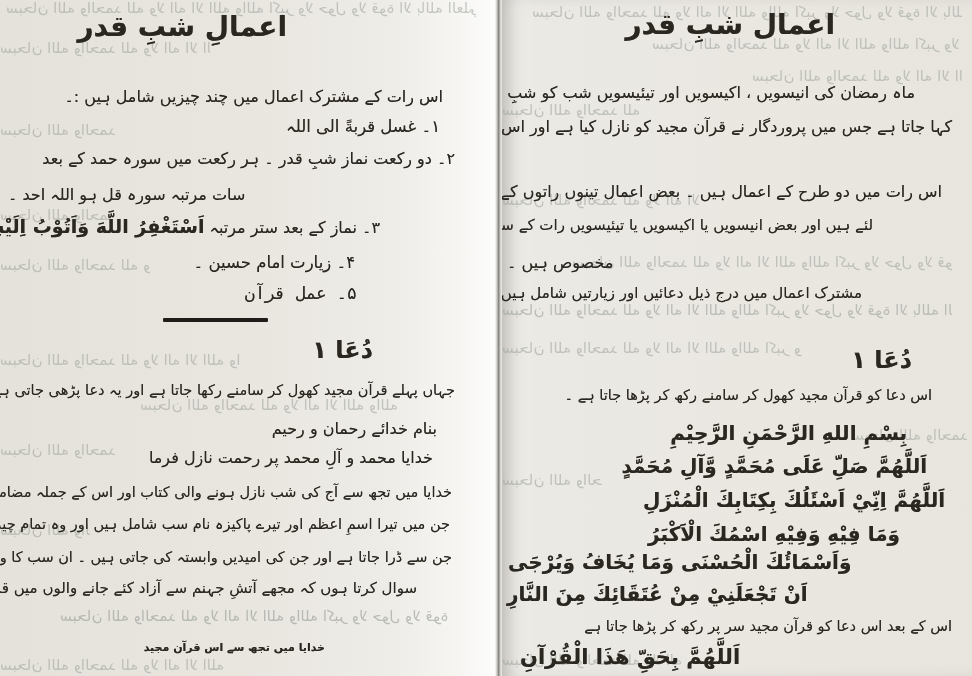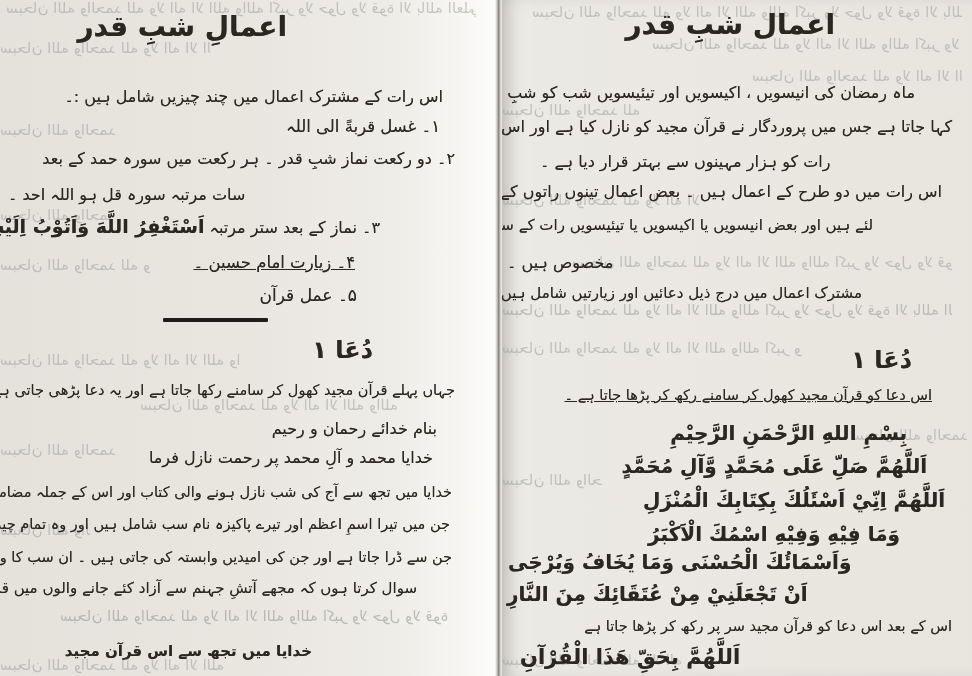--- a/index.html
+++ b/index.html
@@ -85,36 +85,36 @@
     <div class="ln hd" style="top:8px;right:210px;">اعمالِ شبِ قدر</div>
     <div class="ln" style="top:86px;right:54px;margin-left:38px;">اس رات کے مشترک اعمال میں چند چیزیں شامل ہیں :۔</div>
 
     <div class="ln" style="top:116px;right:57px;font-size:16.5px;">۱۔ غسل قربةً الی اللہ</div>
     <div class="ln" style="top:148px;right:42px;">۲۔ دو رکعت نماز شبِ قدر ۔ ہر رکعت میں سورہ حمد کے بعد</div>
     <div class="ln" style="top:184px;left:8px;">سات مرتبہ سورہ قل ہو اللہ احد ۔</div>
     <div class="ln" style="top:214px;right:117px;">
       <span>۳۔ نماز کے بعد ستر مرتبہ</span>
       <span class="arb">اَسْتَغْفِرُ اللَّهَ وَاَتُوْبُ اِلَيْهِ</span>
     </div>
-    <div class="ln" style="top:252px;right:142px;font-size:16.5px;text-decoration:underline;">۴۔ زیارت امام حسین ۔</div>
-    <div class="ln" style="top:284px;right:140px;font-size:17px;">۵۔ عمل قرآن</div>
+    <div class="ln" style="top:252px;right:142px;font-size:16.5px;">۴۔ زیارت امام حسین ۔</div>
+    <div class="ln" style="top:284px;right:140px;font-size:17px;font-family:Liberation Mono, monospace;">۵۔ عمل قرآن</div>
 
     <div class="divider" style="top:318px;left:163px;width:105px;height:4px;"></div>
 
     <div class="ln duah" style="top:334px;right:124px;">دُعَا ۱</div>
     <div class="ln sm" style="top:381px;right:42px;">جہاں پہلے قرآن مجید کھول کر سامنے رکھا جاتا ہے اور یہ دعا پڑھی جاتی ہے</div>
 
     <div class="ln" style="top:418px;right:60px;">بنام خدائے رحمان و رحیم</div>
     <div class="ln" style="top:447px;right:64px;">خدایا محمد و آلِ محمد پر رحمت نازل فرما</div>
     <div class="ln sm" style="top:483px;right:45px;">خدایا میں تجھ سے آج کی شب نازل ہونے والی کتاب اور اس کے جملہ مضامین</div>
     <div class="ln sm" style="top:515px;right:47px;">جن میں تیرا اسمِ اعظم اور تیرے پاکیزہ نام سب شامل ہیں اور وہ تمام چیزیں ہیں</div>
     <div class="ln sm" style="top:548px;right:45px;">جن سے ڈرا جاتا ہے اور جن کی امیدیں وابستہ کی جاتی ہیں ۔ ان سب کا واسطہ دے کر</div>
     <div class="ln" style="top:578px;right:80px;font-size:15px;">سوال کرتا ہوں کہ مجھے آتشِ جہنم سے آزاد کئے جانے والوں میں قرار دیدے</div>
 
-    <div class="ln semib" style="top:641px;right:185px;font-size:15px;text-align:center;">خدایا میں تجھ سے اس قرآن مجید</div>
+    <div class="ln semib" style="top:641px;right:172px;font-size:11px;text-align:center;">خدایا میں تجھ سے اس قرآن مجید</div>
   </div>
 
   <div class="spine"></div>
 
   <div class="page page-right">
     <span class="gl">سبحان الله والحمد لله ولا اله الا الله والله اكبر ولا حول ولا قوة الا بالله العلي العظيم وصلى الله على محمد وآله</span>
     <span class="gl">سبحان الله والحمد لله ولا اله الا الله والله اكبر ولا حول ولا قوة الا بالله العلي العظيم وصلى الله على محمد وآله</span>
     <span class="gl">سبحان الله والحمد لله ولا اله الا الله والله اكبر ولا حول ولا قوة الا بالله العلي العظيم وصلى الله على محمد وآله</span>
     <span class="gl">سبحان الله والحمد لله ولا اله الا الله والله اكبر ولا حول ولا قوة الا بالله العلي العظيم وصلى الله على محمد وآله</span>
     <span class="gl">سبحان الله والحمد لله ولا اله الا الله والله اكبر ولا حول ولا قوة الا بالله العلي العظيم وصلى الله على محمد وآله</span>
@@ -122,30 +122,29 @@
     <span class="gl">سبحان الله والحمد لله ولا اله الا الله والله اكبر ولا حول ولا قوة الا بالله العلي العظيم وصلى الله على محمد وآله</span>
     <span class="gl">سبحان الله والحمد لله ولا اله الا الله والله اكبر ولا حول ولا قوة الا بالله العلي العظيم وصلى الله على محمد وآله</span>
     <span class="gl">سبحان الله والحمد لله ولا اله الا الله والله اكبر ولا حول ولا قوة الا بالله العلي العظيم وصلى الله على محمد وآله</span>
     <span class="gl">سبحان الله والحمد لله ولا اله الا الله والله اكبر ولا حول ولا قوة الا بالله العلي العظيم وصلى الله على محمد وآله</span>
     <span class="gl">سبحان الله والحمد لله ولا اله الا الله والله اكبر ولا حول ولا قوة الا بالله العلي العظيم وصلى الله على محمد وآله</span>
 
     <div class="ln hd" style="top:6px;right:137px;">اعمال شبِ قدر</div>
 
     <div class="ln" style="top:82px;right:57px;">ماہ رمضان کی انیسویں ، اکیسویں اور تیئیسویں شب کو شبِ قدر</div>
     <div class="ln" style="top:116px;right:20px;">کہا جاتا ہے جس میں پروردگار نے قرآن مجید کو نازل کیا ہے اور اس</div>
-    <div class="ln" style="top:151px;left:38px;">رات کو ہزار مہینوں سے بہتر قرار دیا ہے ۔</div>
 
     <div class="ln" style="top:181px;right:30px;text-align:center;">اس رات میں دو طرح کے اعمال ہیں ۔ بعض اعمال تینوں راتوں کے</div>
     <div class="ln" style="top:215px;right:99px;font-size:15px;">لئے ہیں اور بعض انیسویں یا اکیسویں یا تیئیسویں رات کے ساتھ</div>
     <div class="ln" style="top:252px;left:5px;">مخصوص ہیں ۔</div>
 
     <div class="ln" style="top:283px;right:110px;font-size:15px;">مشترک اعمال میں درج ذیل دعائیں اور زیارتیں شامل ہیں ۔</div>
 
     <div class="ln duah" style="top:344px;right:60px;">دُعَا ۱</div>
-    <div class="ln sm" style="top:386px;right:40px;text-decoration:underline;">اس دعا کو قرآن مجید کھول کر سامنے رکھ کر پڑھا جاتا ہے ۔</div>
+    <div class="ln sm" style="top:386px;right:40px;">اس دعا کو قرآن مجید کھول کر سامنے رکھ کر پڑھا جاتا ہے ۔</div>
 
     <div class="ln big" style="top:420px;right:65px;">بِسْمِ اللهِ الرَّحْمَنِ الرَّحِيْمِ</div>
     <div class="ln big" style="top:453px;right:45px;">اَللَّهُمَّ صَلِّ عَلَى مُحَمَّدٍ وَّآلِ مُحَمَّدٍ</div>
     <div class="ln big" style="top:487px;right:27px;">اَللَّهُمَّ اِنِّيْ اَسْئَلُكَ بِكِتَابِكَ الْمُنْزَلِ</div>
     <div class="ln big" style="top:549px;left:6px;">وَاَسْمَائُكَ الْحُسْنَى وَمَا يُخَافُ وَيُرْجَى</div>
     <div class="ln big" style="top:521px;right:72px;">وَمَا فِيْهِ وَفِيْهِ اسْمُكَ الْاَكْبَرُ</div>
     <div class="ln big" style="top:581px;left:5px;">اَنْ تَجْعَلَنِيْ مِنْ عُتَقَائِكَ مِنَ النَّارِ</div>
 
     <div class="ln sm" style="top:617px;right:20px;">اس کے بعد اس دعا کو قرآن مجید سر پر رکھ کر پڑھا جاتا ہے</div>
     <div class="ln big" style="top:643px;left:18px;font-size:21px;">اَللَّهُمَّ بِحَقِّ هَذَا الْقُرْآنِ</div>

